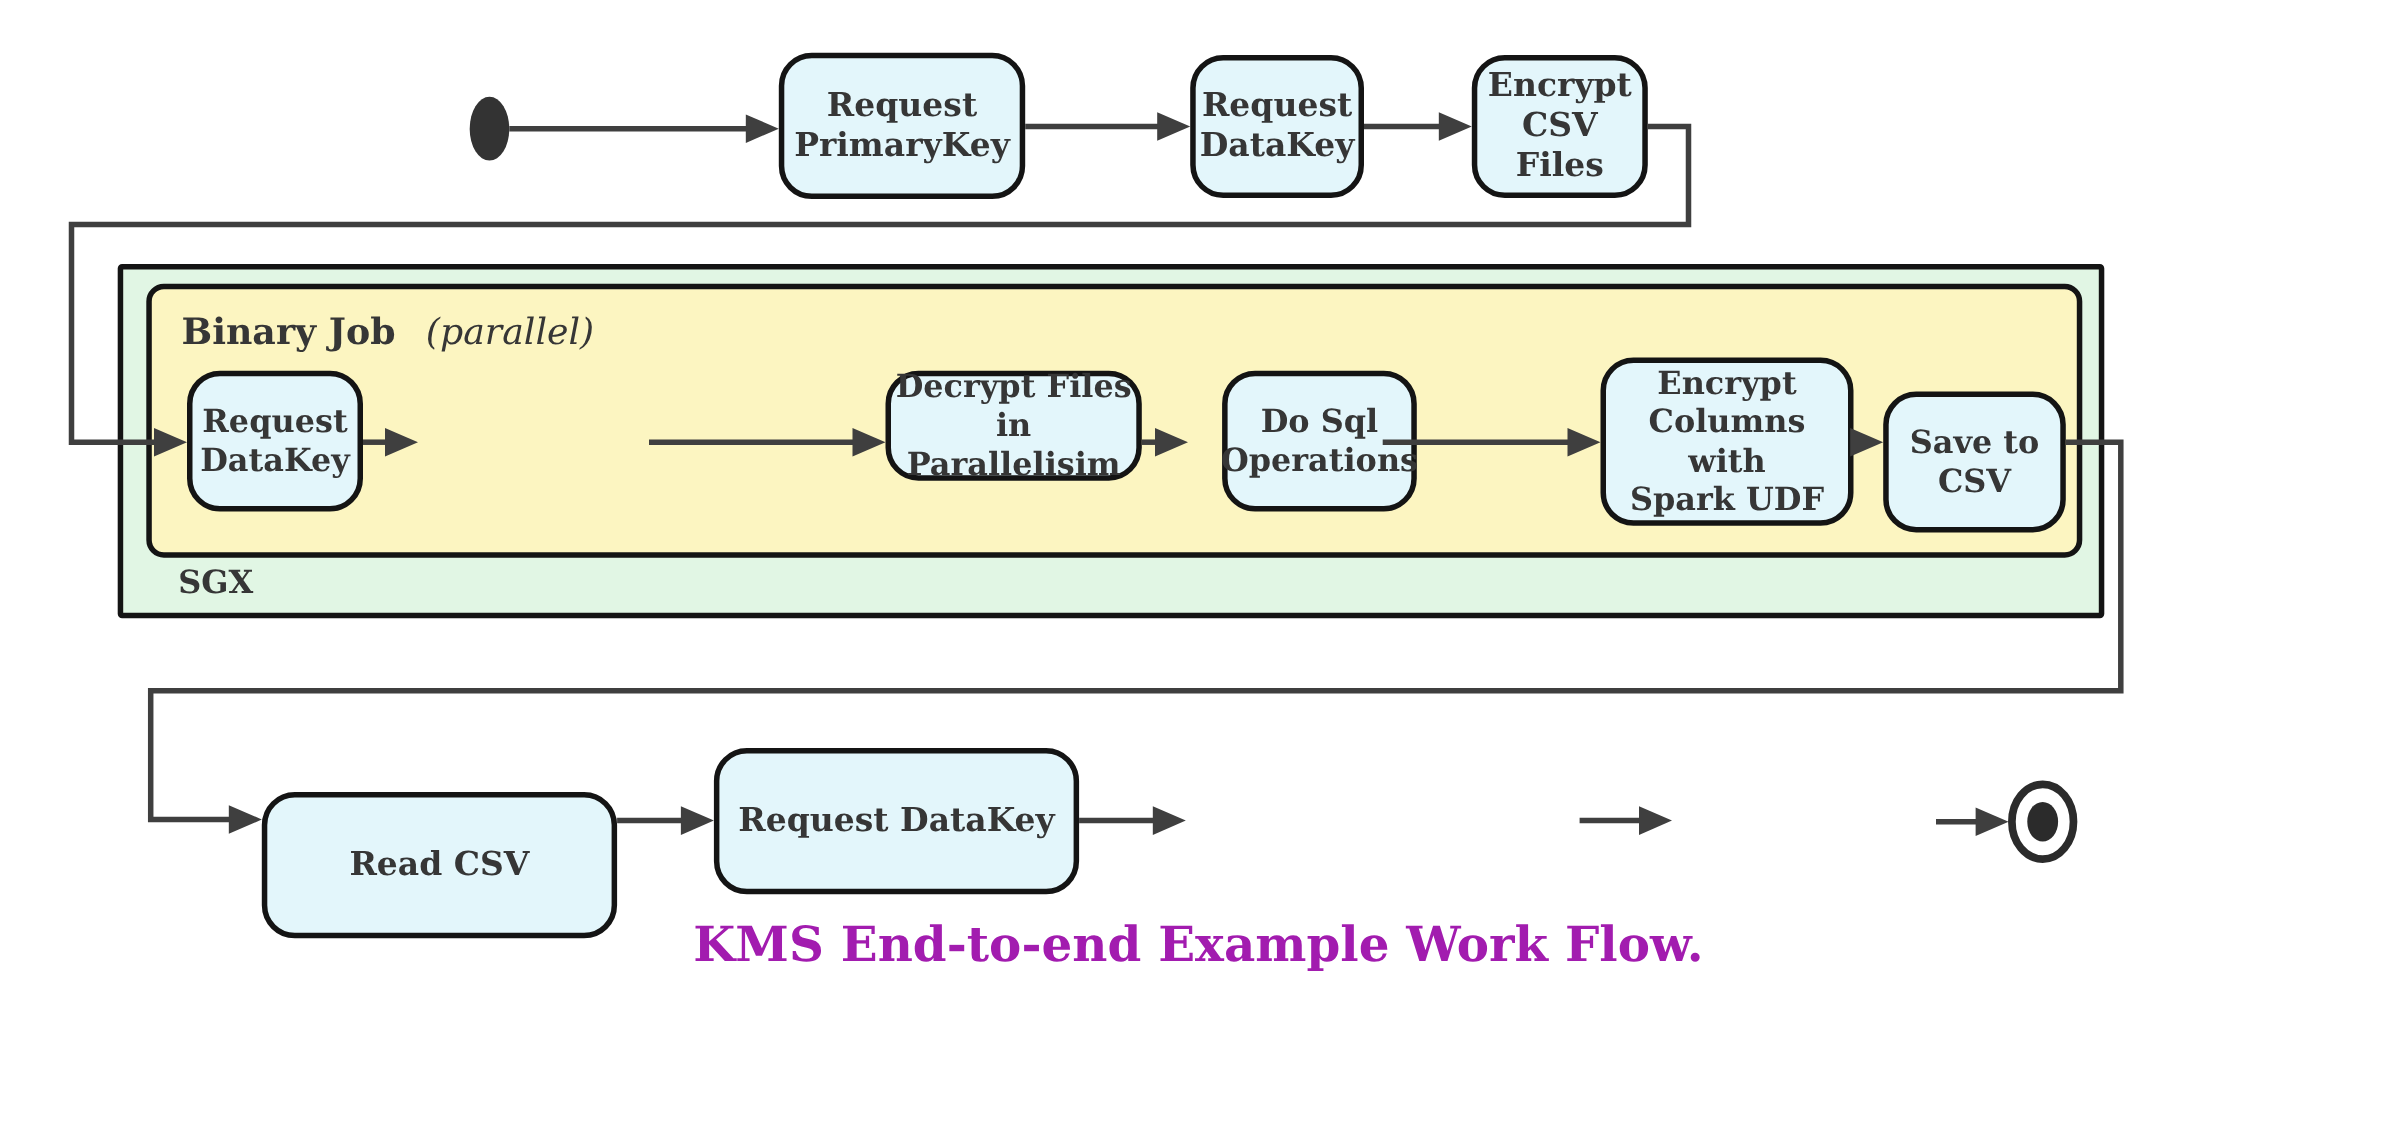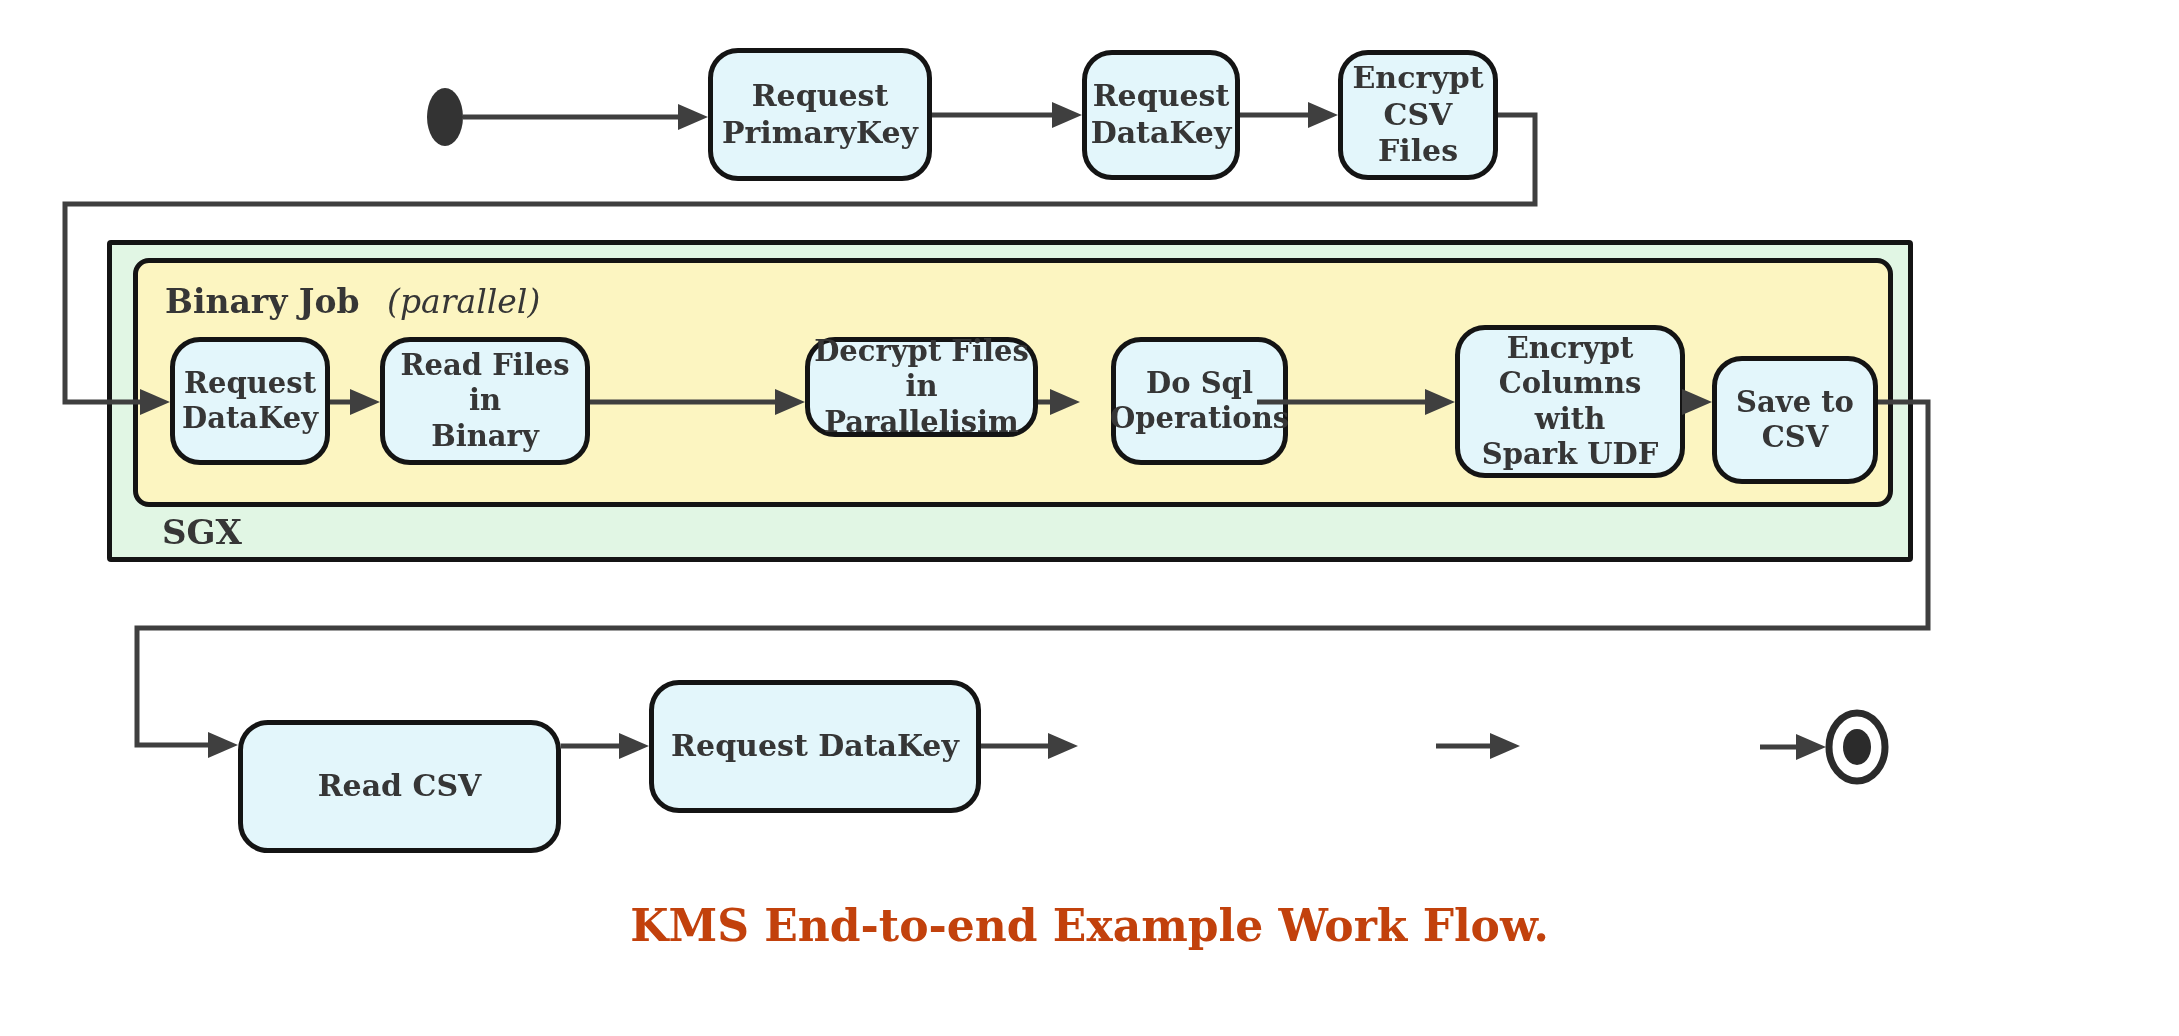--- a/index.html
+++ b/index.html
@@ -47,28 +47,28 @@
     z-index:2;
   }
   .spark-title{
     position:absolute;left:165px;top:282px;
     font-size:33px;font-weight:bold;
     z-index:3;
   }
   .spark-title .qualifier{font-weight:normal;font-style:italic;margin-left:16px;}
   .sgx-title{
     position:absolute;left:162px;top:512px;
-    font-size:34px;font-weight:bold;
+    font-size:29px;font-weight:bold;
     z-index:3;
   }
   .caption{
-    position:absolute;left:0;top:900px;width:2179px;
+    position:absolute;left:0;top:834px;width:2179px;
     text-align:center;
     font-size:44px;font-weight:bold;
-    color:#c2410c;
+    color:#a21caf;
     z-index:3;
   }
   svg.wires{
     position:absolute;left:0;top:0;
     z-index:4;
     pointer-events:none;
   }
   svg.wires path{stroke:var(--connector,#3f3f3f);stroke-width:5;fill:none;}
   svg.wires polygon{fill:var(--connector,#3f3f3f);stroke:none;}
   svg.wires .start-dot{fill:#333333;}
@@ -88,22 +88,20 @@
 CSV Files</div>
 
   <div class="container-sgx"></div>
   <div class="sgx-title">SGX</div>
 
   <div class="container-spark"></div>
   <div class="spark-title"><span>Binary Job</span>&nbsp;<span class="qualifier">(parallel)</span></div>
 
   <div class="node mid" style="left:170px;top:337px;width:160px;height:128px;">Request
 DataKey</div>
-  <div class="node mid" style="left:380px;top:337px;width:210px;height:128px;">Read Files in
-Binary</div>
   <div class="node mid" style="left:805px;top:337px;width:233px;height:100px;">Decrypt Files in
 Parallelisim</div>
   <div class="node mid" style="left:1080px;top:337px;width:177px;height:128px;margin-left:31px;">Do Sql
 Operations</div>
   <div class="node mid" style="left:1455px;top:325px;width:230px;height:153px;">Encrypt
 Columns with
 Spark UDF</div>
   <div class="node mid" style="left:1712px;top:356px;width:166px;height:128px;">Save to CSV</div>
 
   <div class="node" style="left:238px;top:680px;width:323px;height:133px;margin-top:40px;">Read CSV</div>

